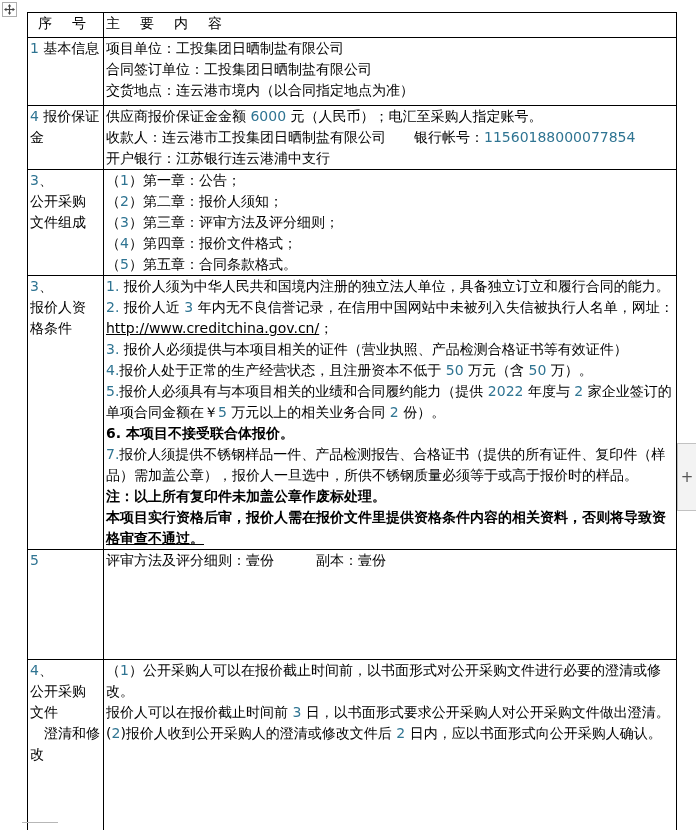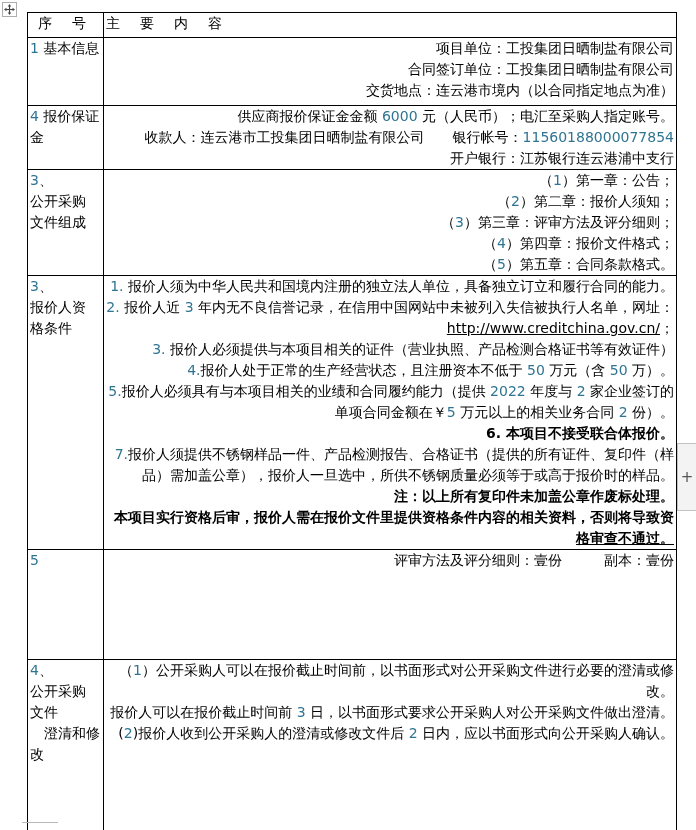--- a/index.html
+++ b/index.html
@@ -30,21 +30,21 @@
   tr:nth-child(2){height:68px;}
   tr:nth-child(3){height:47px;}
   tr:nth-child(4){height:44px;}
   tr:nth-child(5){height:49px;}
   tr:nth-child(6){height:110px;}
   tr:nth-child(7){height:275px;}
   tr:nth-child(8){height:23px;}
   tr:nth-child(9){height:89px;}
   tr:nth-child(10){height:66px;}
   tr:nth-child(9) td.content{vertical-align:middle;}
-  .line{min-height:21px;text-align:right;}
+  .line{min-height:21px;}
   .num{color:var(--num-color);}
   .bold{font-weight:bold;}
   .ul{text-decoration:underline;}
   
   .side-plus{
     position:absolute;right:0;top:443px;width:19px;height:68px;
     background:#f3f3f3;border:1px solid #c2c2c2;border-right:none;box-sizing:border-box;
     display:flex;align-items:center;justify-content:center;
     color:#555;font-size:15px;line-height:15px;cursor:pointer;
   }

